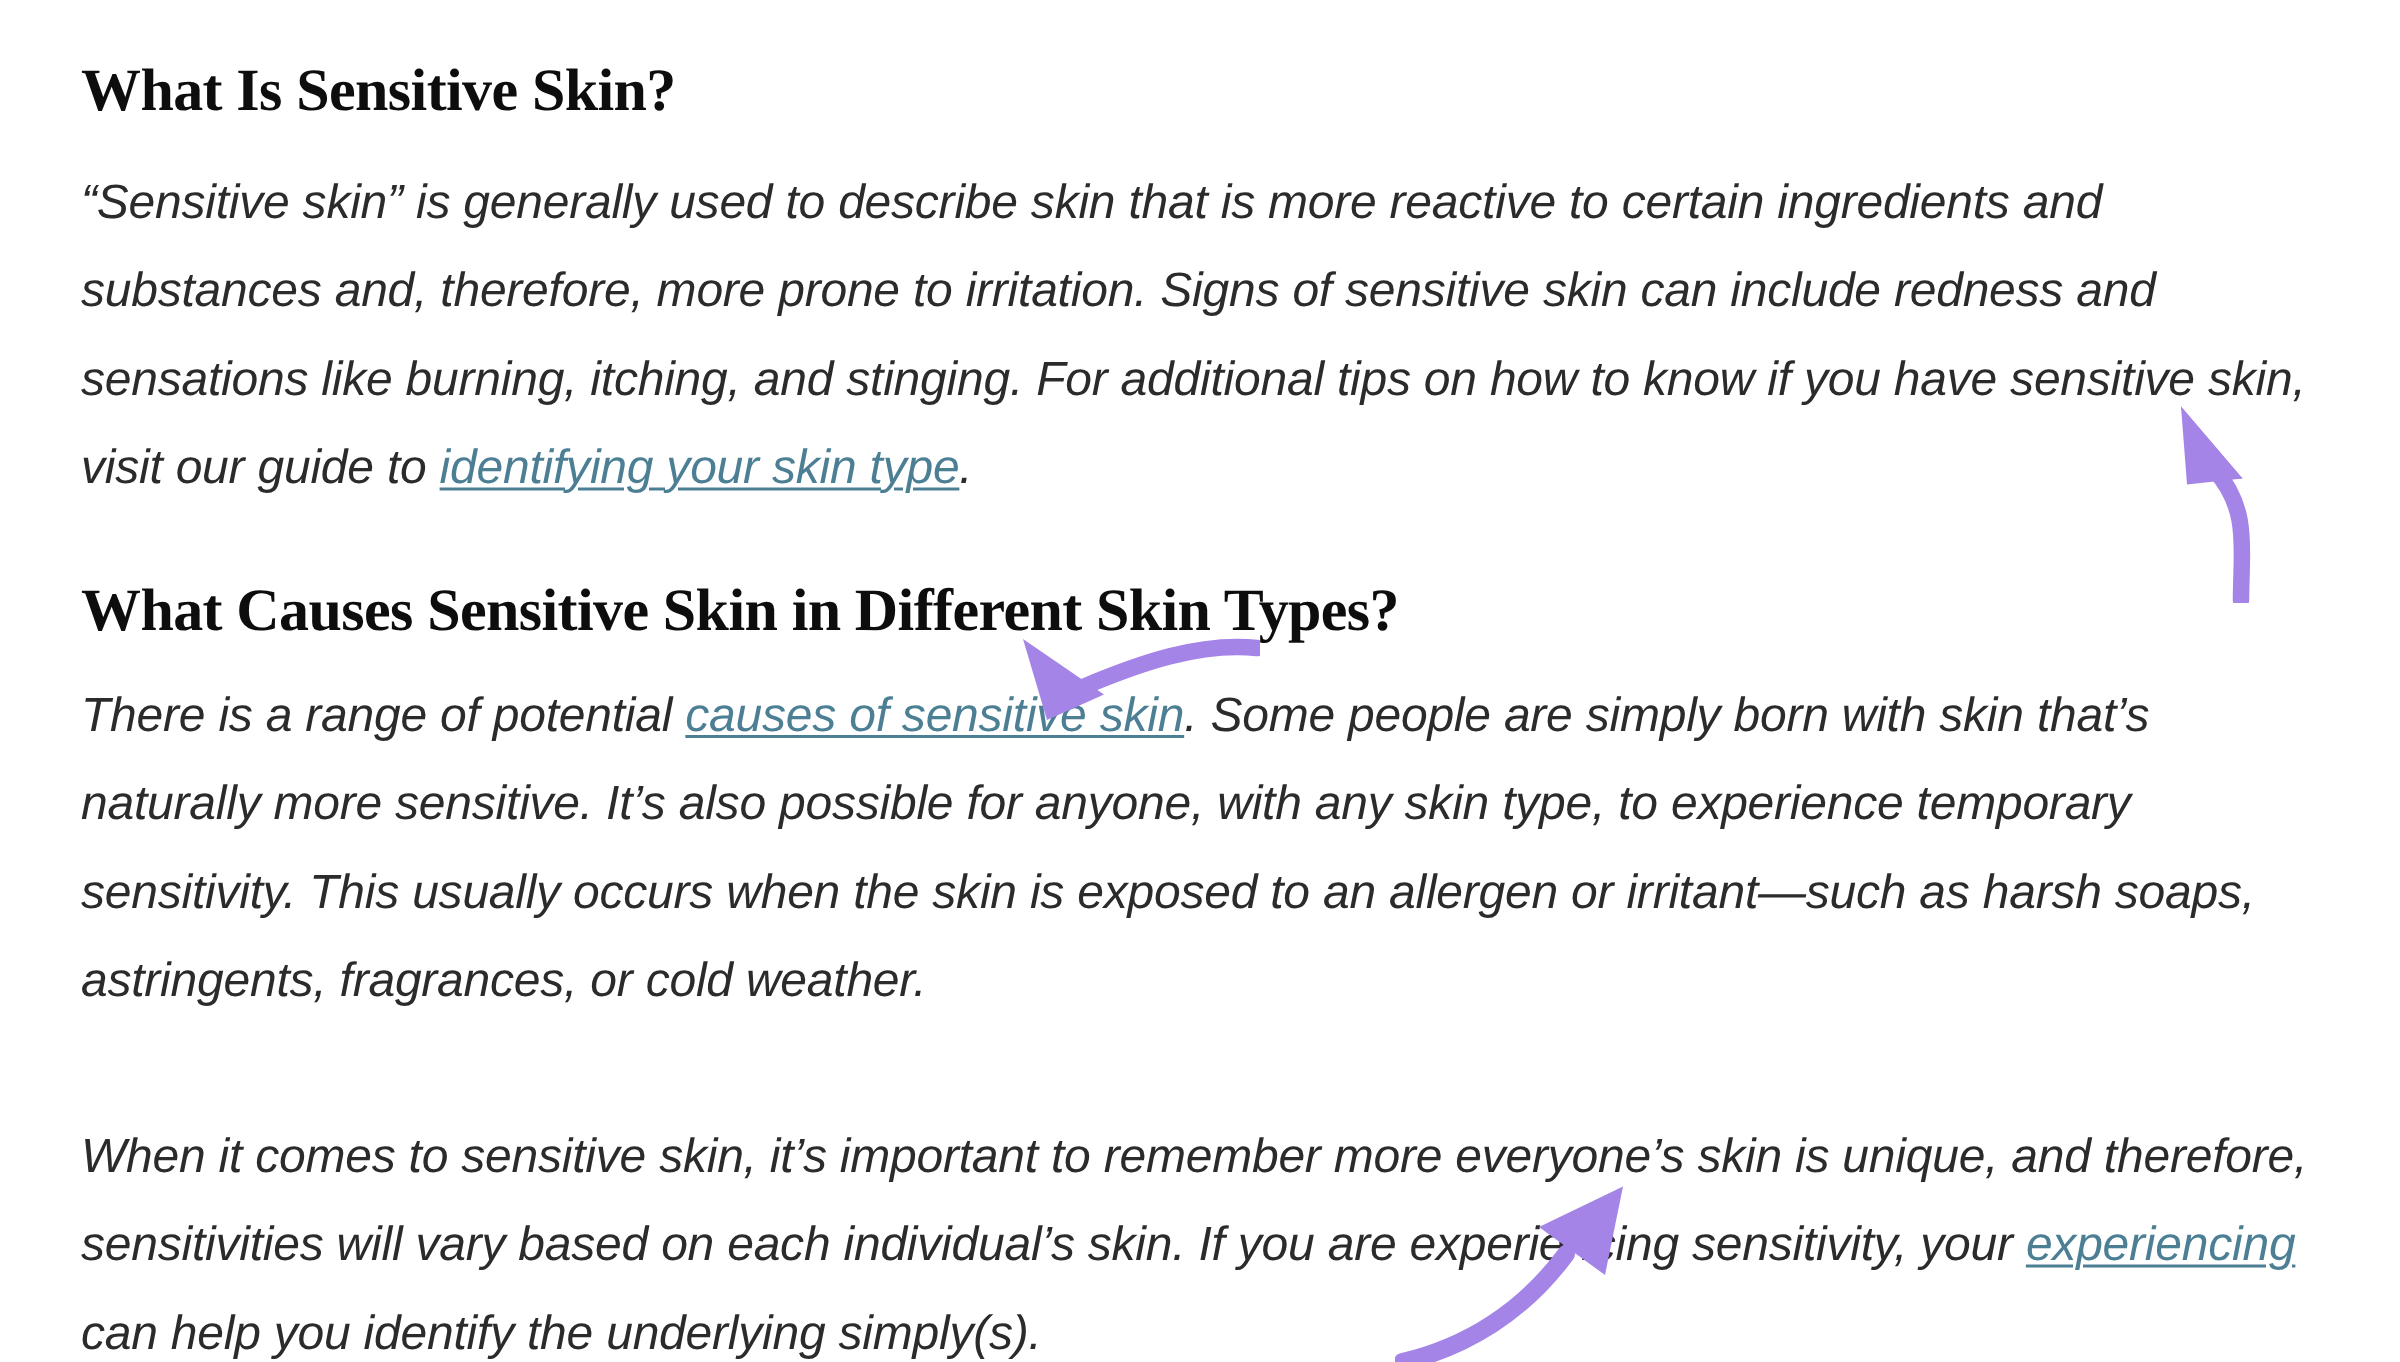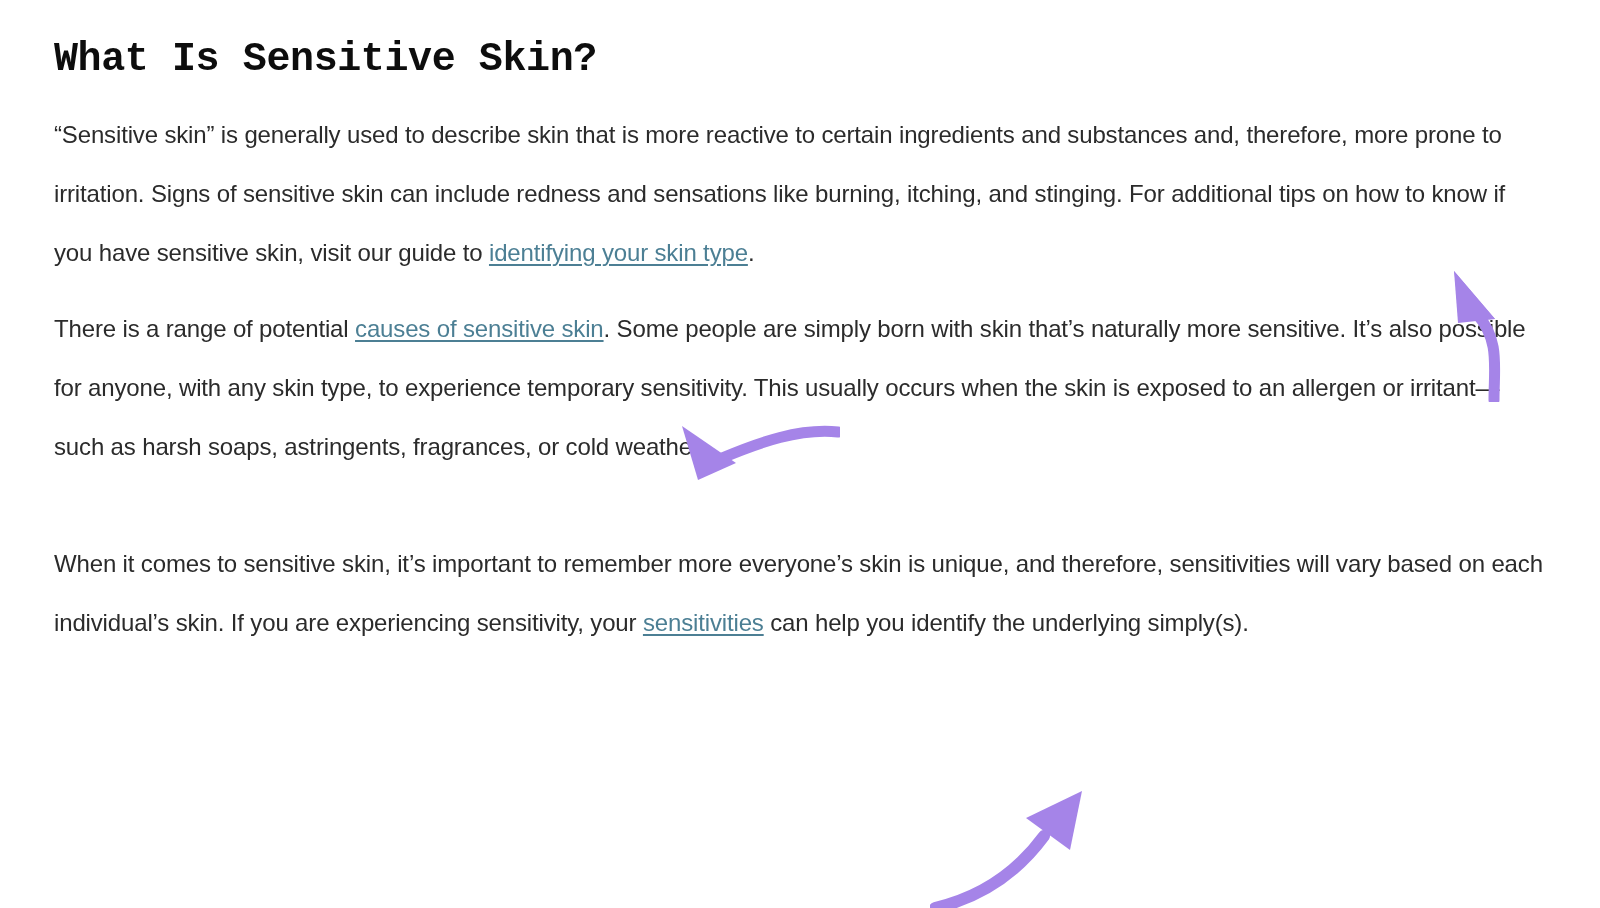--- a/index.html
+++ b/index.html
@@ -18,45 +18,46 @@
 
   #article {
     position: relative;
     width: 1600px;
     height: 908px;
     box-sizing: border-box;
     padding: 0 54px;
   }
 
   h2.section-heading {
-    font-family: Liberation Mono, monospace;
+    font-family: Liberation Serif, serif;
     font-weight: 700;
     font-size: 40px;
     line-height: 1.12;
     letter-spacing: -0.4px;
     color: #0d0d0d;
     margin: 0;
   }
 
   #heading-1 {
     padding-top: 38px;
   }
 
   #heading-2 {
     padding-top: 44px;
   }
 
   p.body-paragraph {
     font-family: "Liberation Sans", sans-serif;
     font-weight: 400;
-    font-size: 24px;
+    font-size: 32px;
     line-height: 59px;
     color: #2b2b2b;
     margin: 0;
     letter-spacing: -0.15px;
+    font-style: italic;
   }
 
   #paragraph-1 {
     margin-top: 22px;
   }
 
   #paragraph-2 {
     margin-top: 17px;
   }
 
@@ -98,24 +99,25 @@
 </style>
 </head>
 <body>
 
 <div id="article">
 
   <h2 class="section-heading" id="heading-1">What Is Sensitive Skin?</h2>
 
   <p class="body-paragraph" id="paragraph-1"><span>“Sensitive skin” is generally used to describe skin that is more reactive to certain ingredients and substances and, therefore, more prone to irritation. Signs of sensitive skin can include redness and sensations like burning, itching, and stinging. For additional tips on how to know if you have sensitive skin, visit our guide to </span><a class="inline-link">identifying your skin type</a><span>.</span></p>
 
+  <h2 class="section-heading" id="heading-2">What Causes Sensitive Skin in Different Skin Types?</h2>
 
   <p class="body-paragraph" id="paragraph-2"><span>There is a range of potential </span><a class="inline-link">causes of sensitive skin</a><span>. Some people are simply born with skin that’s naturally more sensitive. It’s also possible for anyone, with any skin type, to experience temporary sensitivity. This usually occurs when the skin is exposed to an allergen or irritant—such as harsh soaps, astringents, fragrances, or cold weather.</span></p>
 
-  <p class="body-paragraph" id="paragraph-3"><span>When it comes to sensitive skin, it’s important to remember more everyone’s skin is unique, and therefore, sensitivities will vary based on each individual’s skin. If you are experiencing sensitivity, your </span><a class="inline-link">sensitivities</a><span> can help you identify the underlying simply(s).</span></p>
+  <p class="body-paragraph" id="paragraph-3"><span>When it comes to sensitive skin, it’s important to remember more everyone’s skin is unique, and therefore, sensitivities will vary based on each individual’s skin. If you are experiencing sensitivity, your </span><a class="inline-link">experiencing</a><span> can help you identify the underlying simply(s).</span></p>
 
   <svg class="annotation-arrow" id="arrow-skin-type" viewBox="0 0 110 140" xmlns="http://www.w3.org/2000/svg">
     <path d="M62 138 C 62 105, 68 78, 45 52" fill="none" stroke="#a584e8" stroke-width="11" stroke-linecap="round"></path>
     <path d="M22 9 L 63 57 L 30 58 L 30 55 Z" fill="#a584e8"></path>
     <path d="M22 9 L 63 57 L 26 61 Z" fill="#a584e8"></path>
   </svg>
 
   <svg class="annotation-arrow" id="arrow-causes" viewBox="0 0 180 70" xmlns="http://www.w3.org/2000/svg">
     <path d="M178 14 C 140 10, 100 24, 62 40" fill="none" stroke="#a584e8" stroke-width="11" stroke-linecap="round"></path>
     <path d="M22 8 L 76 45 L 38 62 Z" fill="#a584e8"></path>

